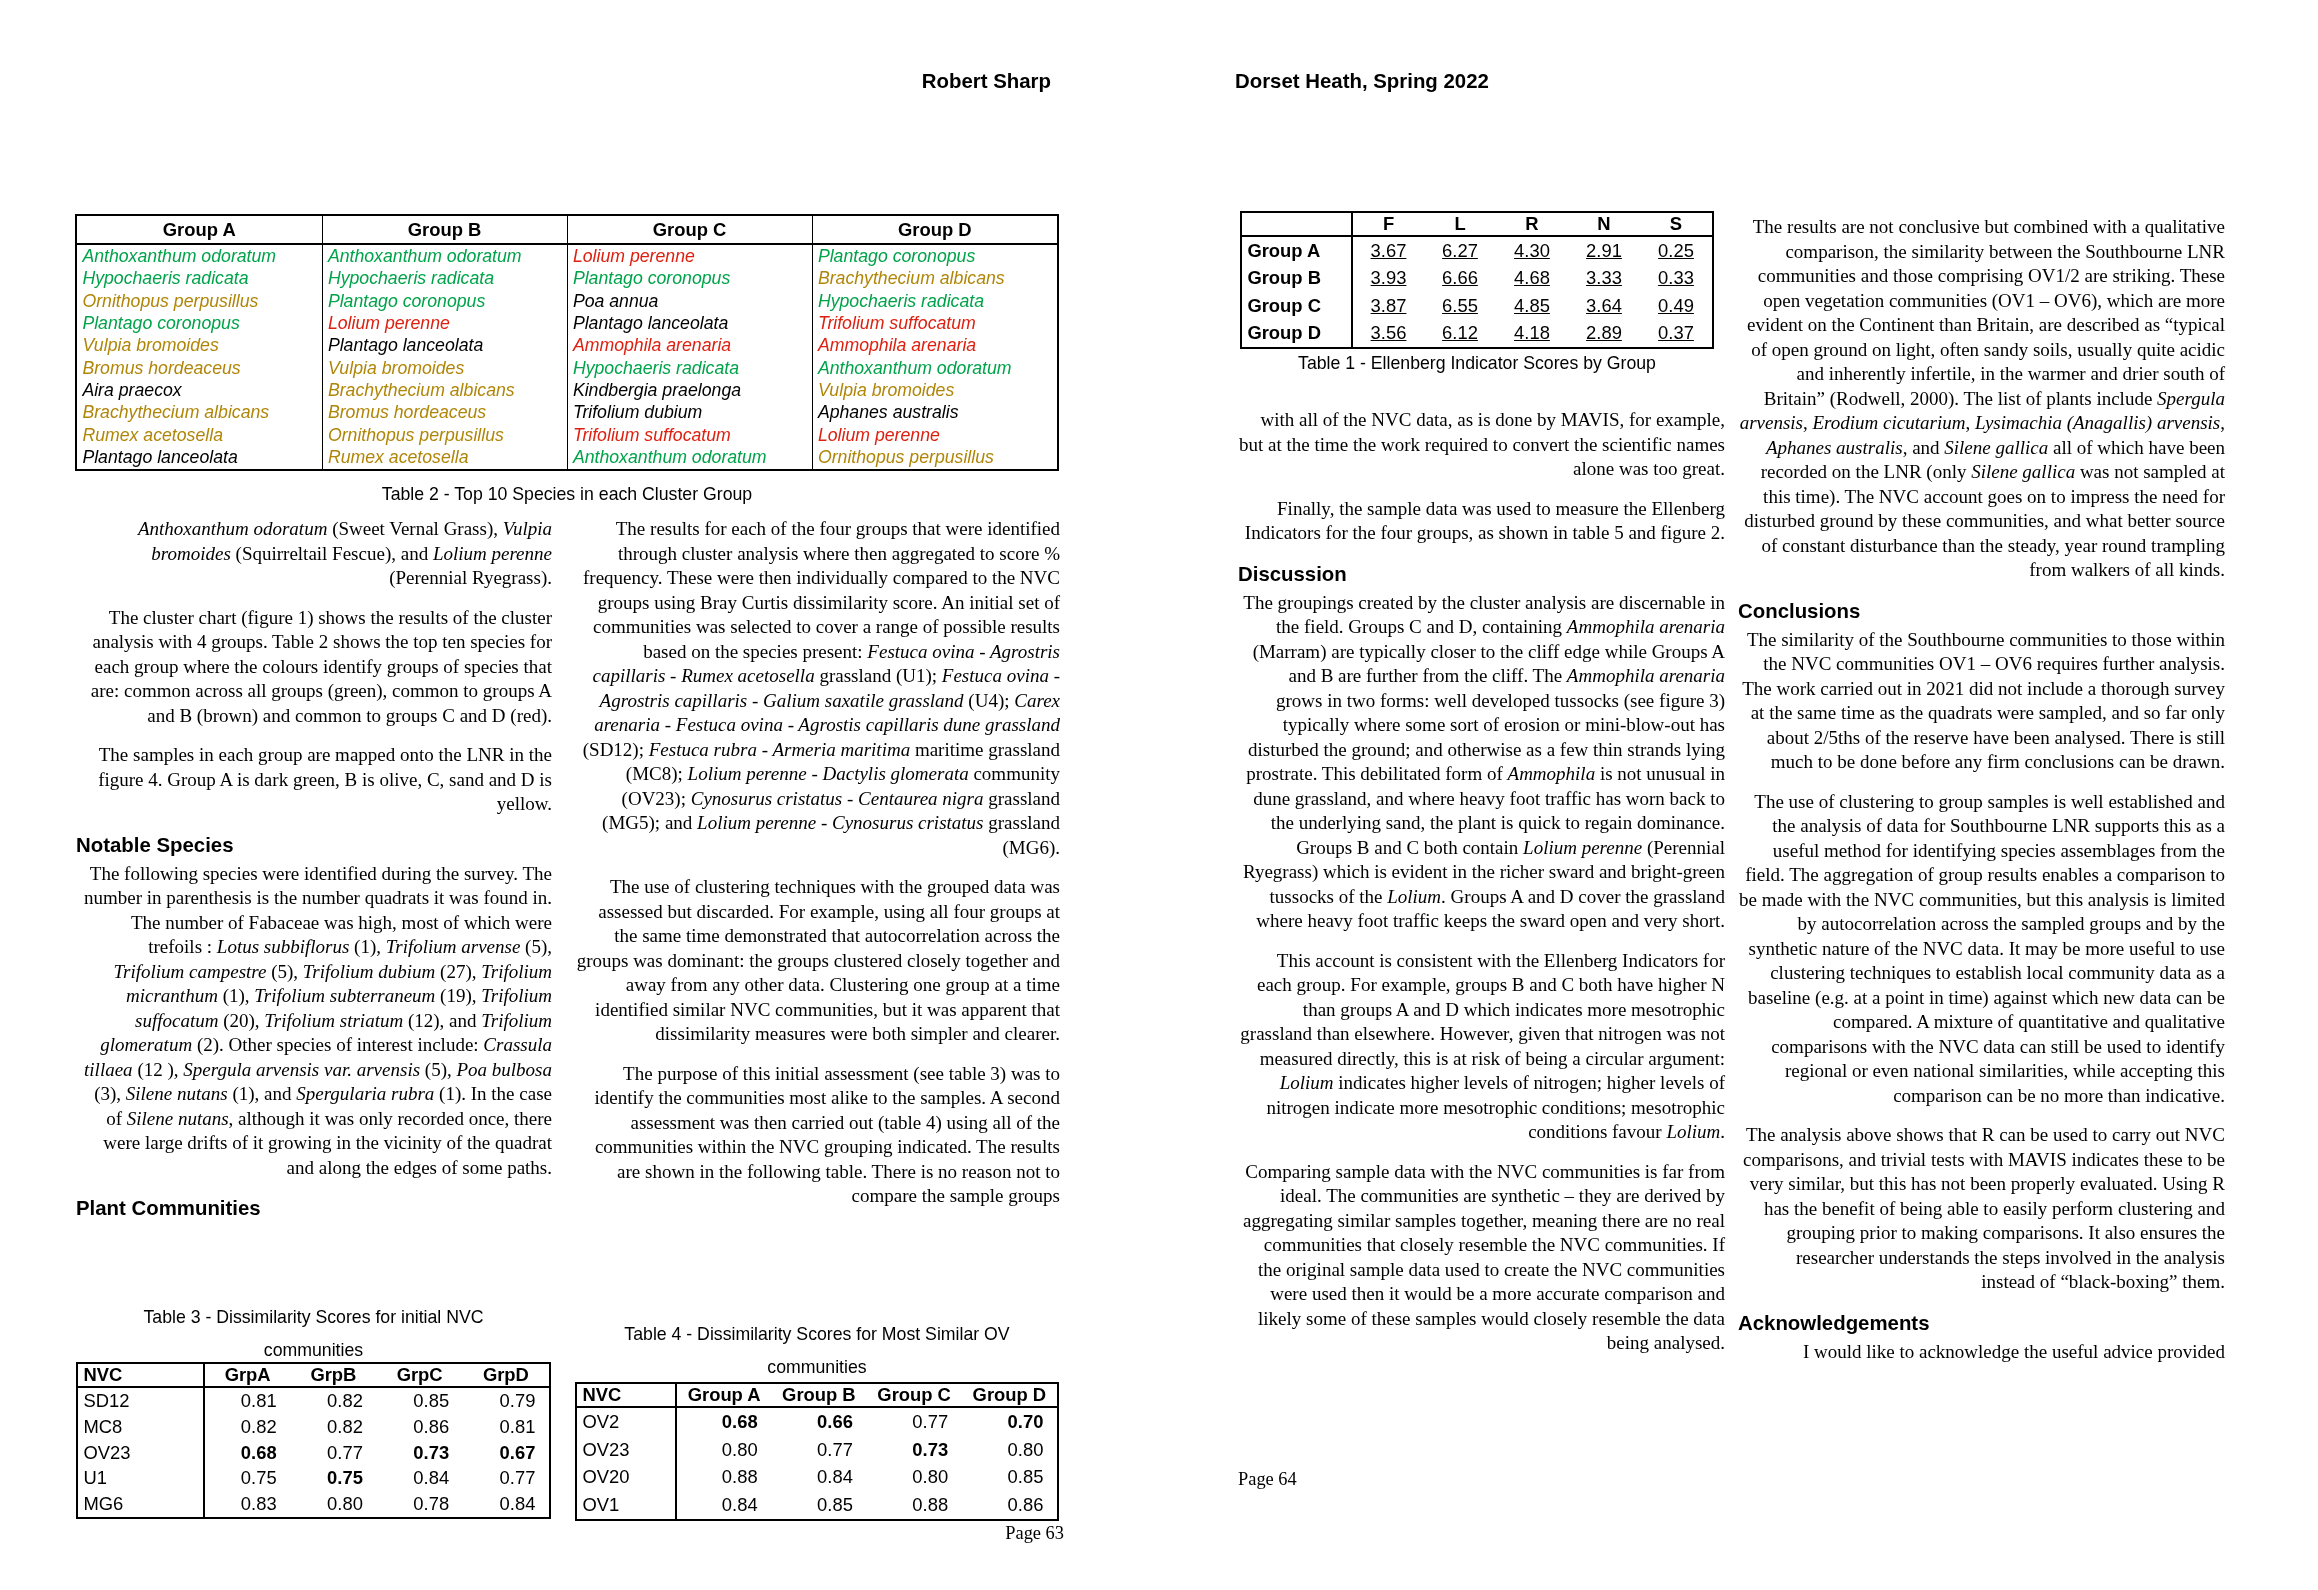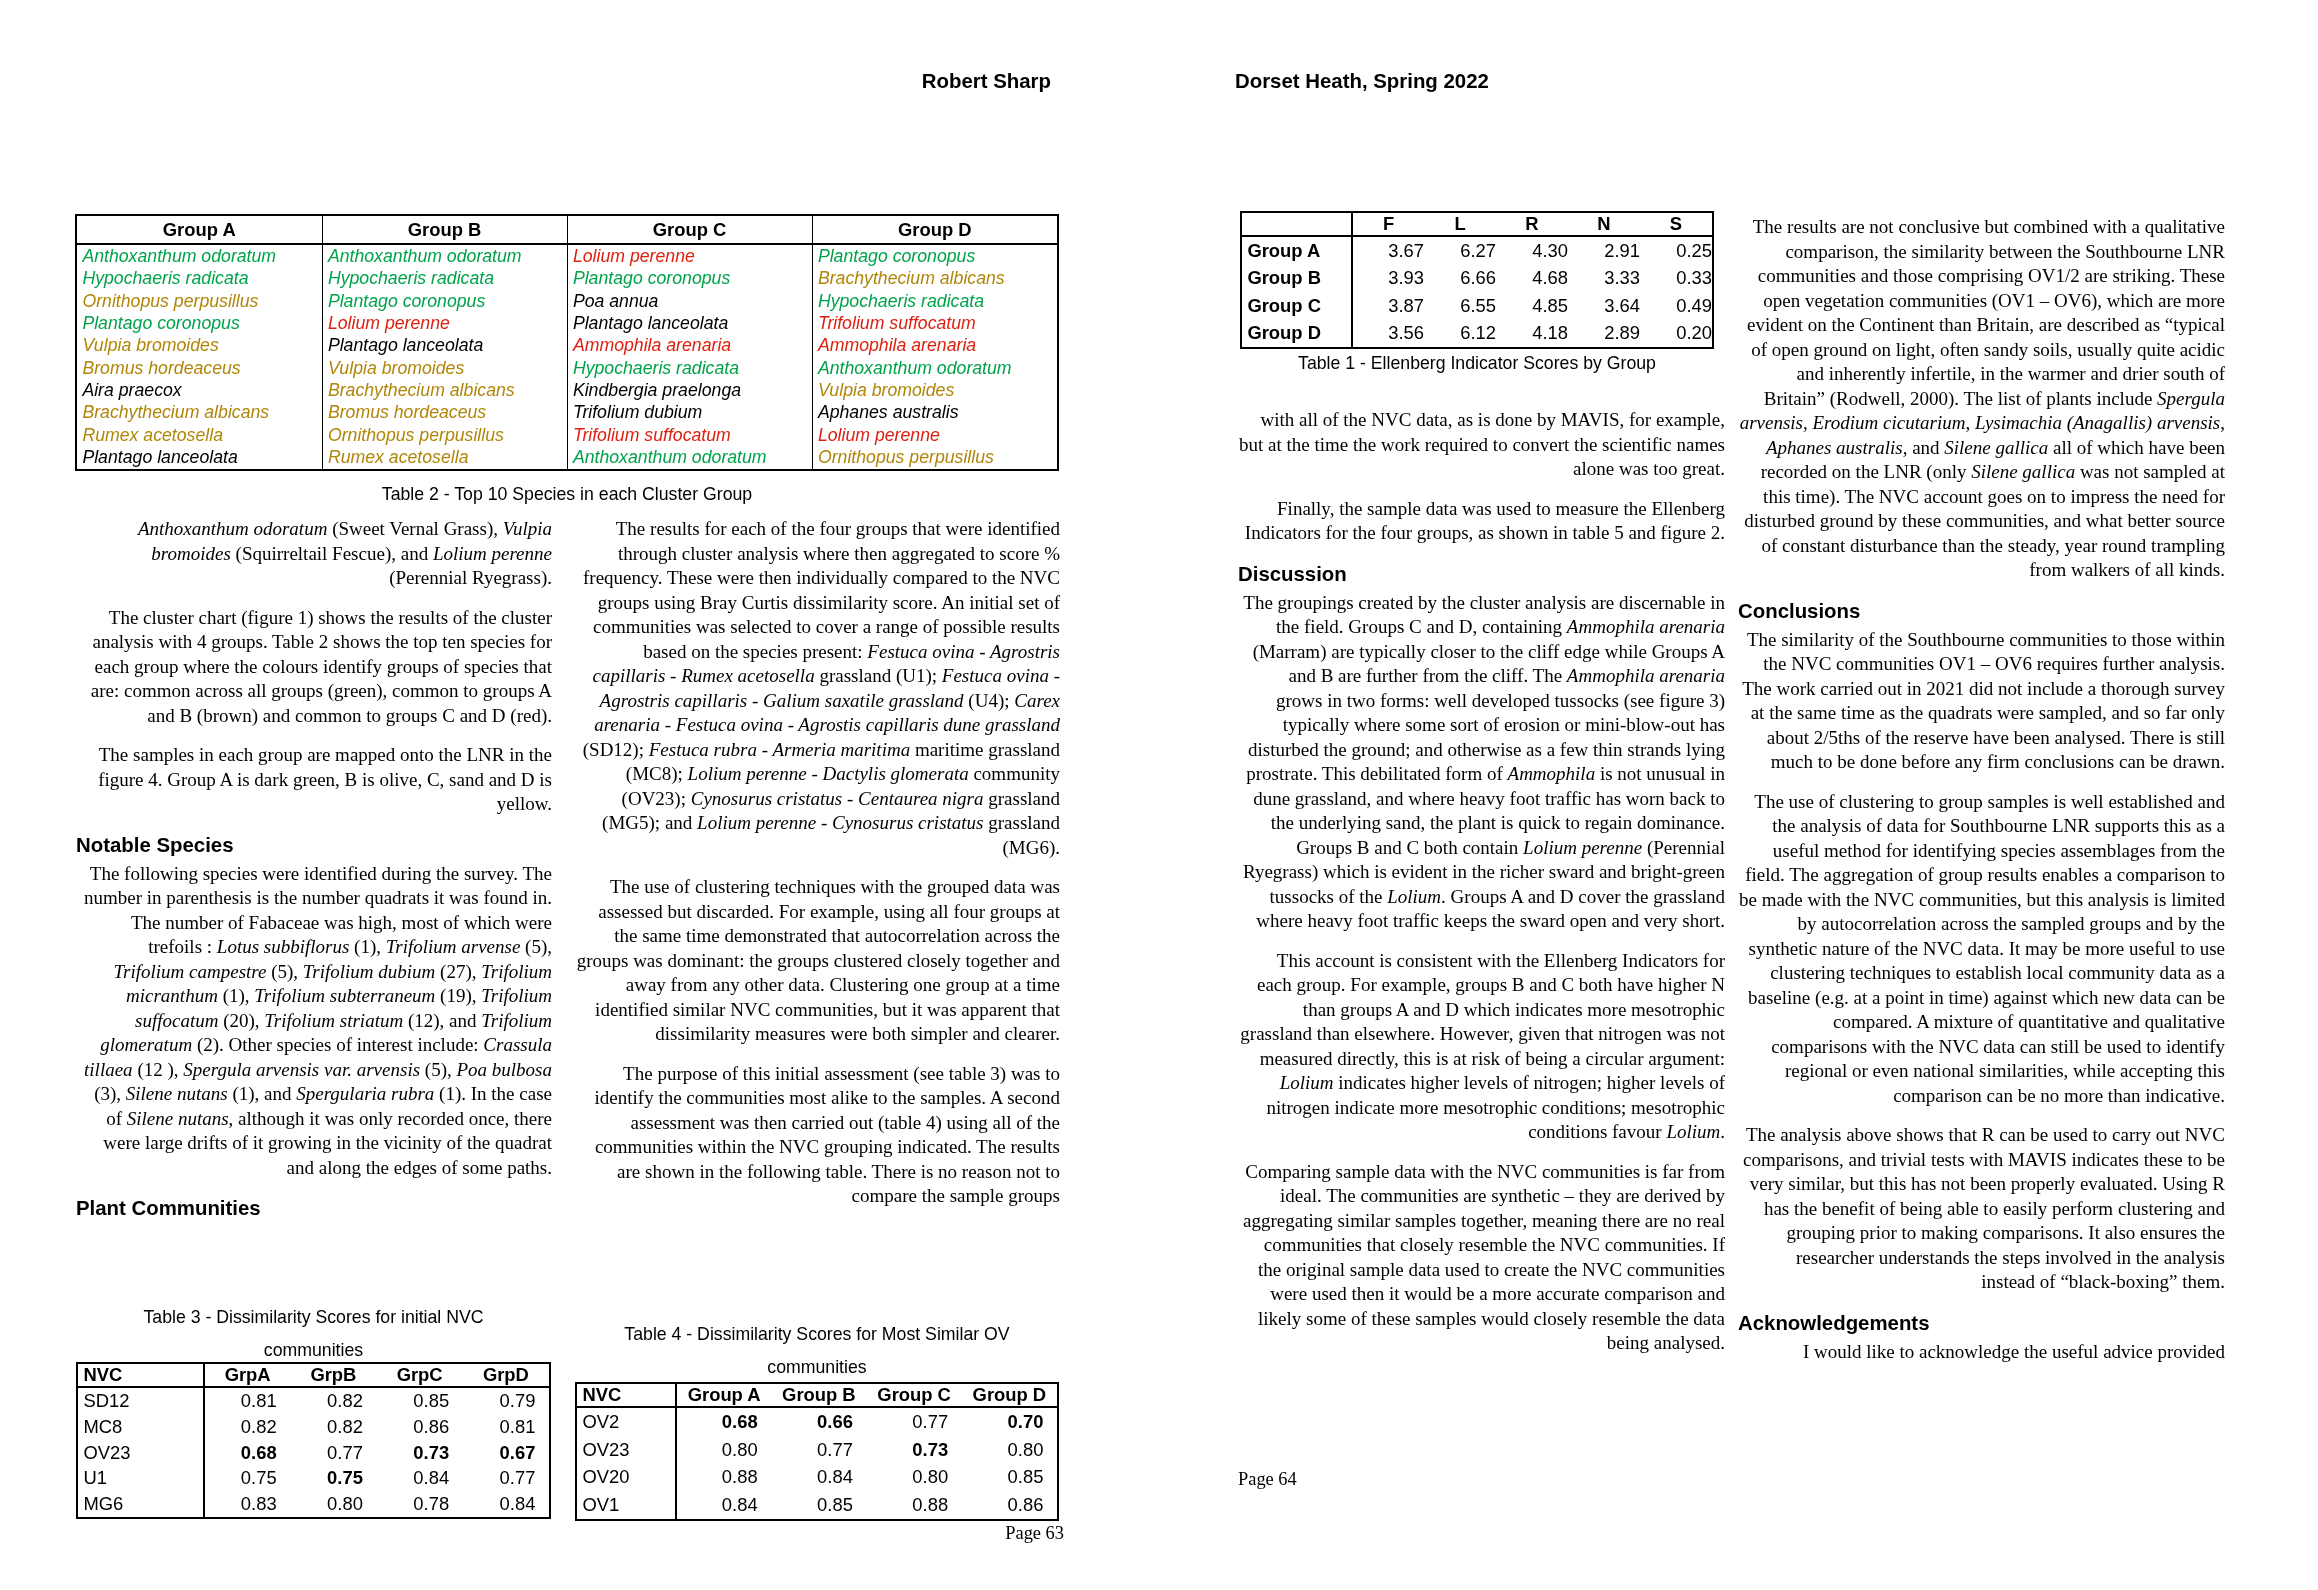--- a/index.html
+++ b/index.html
@@ -46,21 +46,21 @@
                  white-space:nowrap; overflow:hidden; }
 
   
   .matrix { width:100%; height:100%; border-collapse:collapse; table-layout:fixed;
             font-family:"Liberation Sans", sans-serif; font-size:18.4px; color:#000; }
   .matrix th, .matrix td { padding:0; font-weight:normal; }
   .matrix thead th { font-weight:bold; border-bottom:2.7px solid #000; }
   .matrix .lbl { text-align:left; padding-left:5.4px; border-right:2.7px solid #000; }
   .matrix.lblbold tbody .lbl { font-weight:bold; }
   .matrix.va-right  td.val { text-align:right; padding-right:13.6px; }
-  .matrix.va-center td.val { text-align:right; }
+  .matrix.va-center td.val { text-align:center;text-decoration:underline; }
   .matrix td.val.bold { font-weight:bold; }
 </style>
 </head>
 <body>
 
 <div class="sheet">
 
   <div id="hdrAuthor" class="hdr">Robert Sharp</div>
   <div id="hdrTitle" class="hdr">Dorset Heath, Spring 2022</div>
 
@@ -318,21 +318,21 @@
             <td class="val">4.85</td>
             <td class="val">3.64</td>
             <td class="val">0.49</td>
           </tr>
           <tr>
             <th class="lbl">Group D</th>
             <td class="val">3.56</td>
             <td class="val">6.12</td>
             <td class="val">4.18</td>
             <td class="val">2.89</td>
-            <td class="val">0.20</td>
+            <td class="val">0.37</td>
           </tr>
         </tbody>
       </table>
     </div>
   <div id="cap5" class="cap">Table 1 - Ellenberg Indicator Scores by Group</div>
 
   <div id="col64L" class="col">
     <p class="body"><span>with all of the NVC data, as is done by MAVIS, for example, but at the time the work required to convert the scientific names alone was too great.</span></p>
     <p class="body"><span>Finally, the sample data was used to measure the Ellenberg Indicators for the four groups, as shown in table 5 and figure 2.</span></p>
     <h3 class="heading">Discussion</h3>

